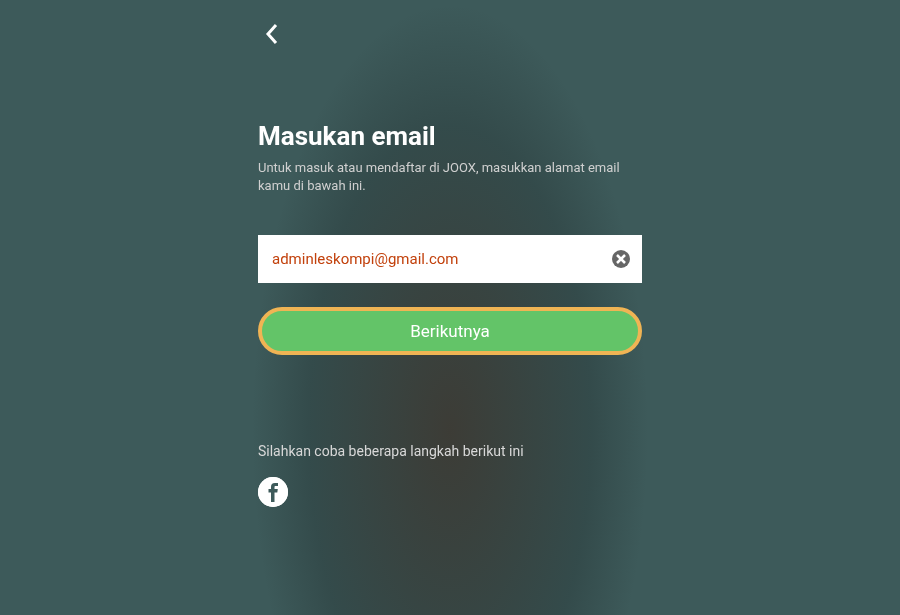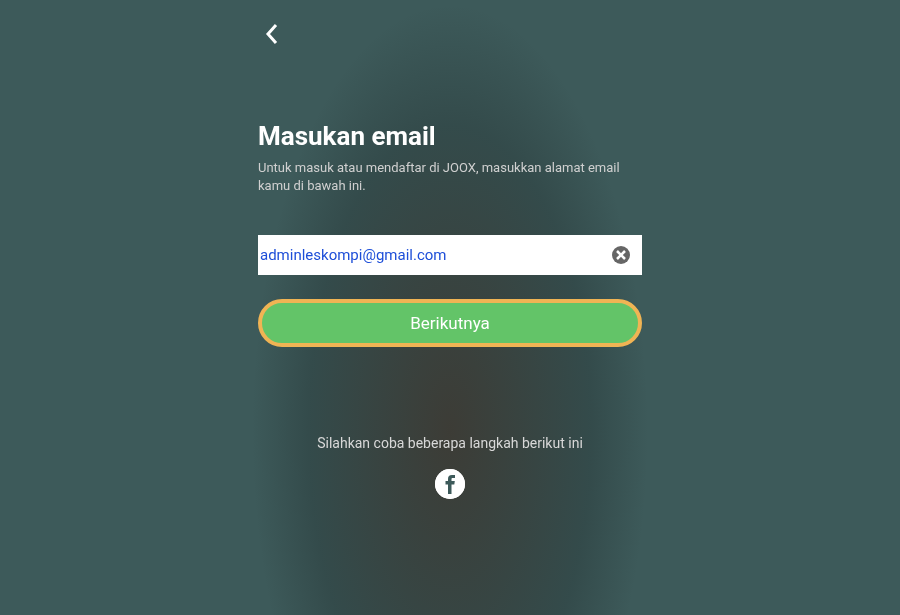--- a/index.html
+++ b/index.html
@@ -69,26 +69,26 @@
     }
 
     .input-wrapper {
       position: relative;
       width: 100%;
       margin-bottom: 24px;
     }
 
     .email-input {
       width: 100%;
-      height: 40px;
+      height: 48px;
       background: #ffffff;
       border: none;
-      padding: 0 44px 0 2px;
+      padding: 0 44px 0 14px;
       font-size: 15px;
-      color: #1d4ed8;
+      color: #c2410c;
       font-family: inherit;
       outline: none;
     }
 
     .clear-button {
       position: absolute;
       right: 12px;
       top: 50%;
       transform: translateY(-50%);
       width: 18px;
@@ -116,21 +116,20 @@
       border-radius: 28px;
       color: #ffffff;
       font-size: 17px;
       font-weight: 400;
       cursor: pointer;
       font-family: inherit;
     }
 
     .alt-section {
       margin-top: 88px;
-      text-align: center;
     }
 
     .alt-text {
       font-size: 14px;
       color: #d8d8d8;
       margin-bottom: 18px;
     }
 
     .facebook-button {
       display: inline-flex;

